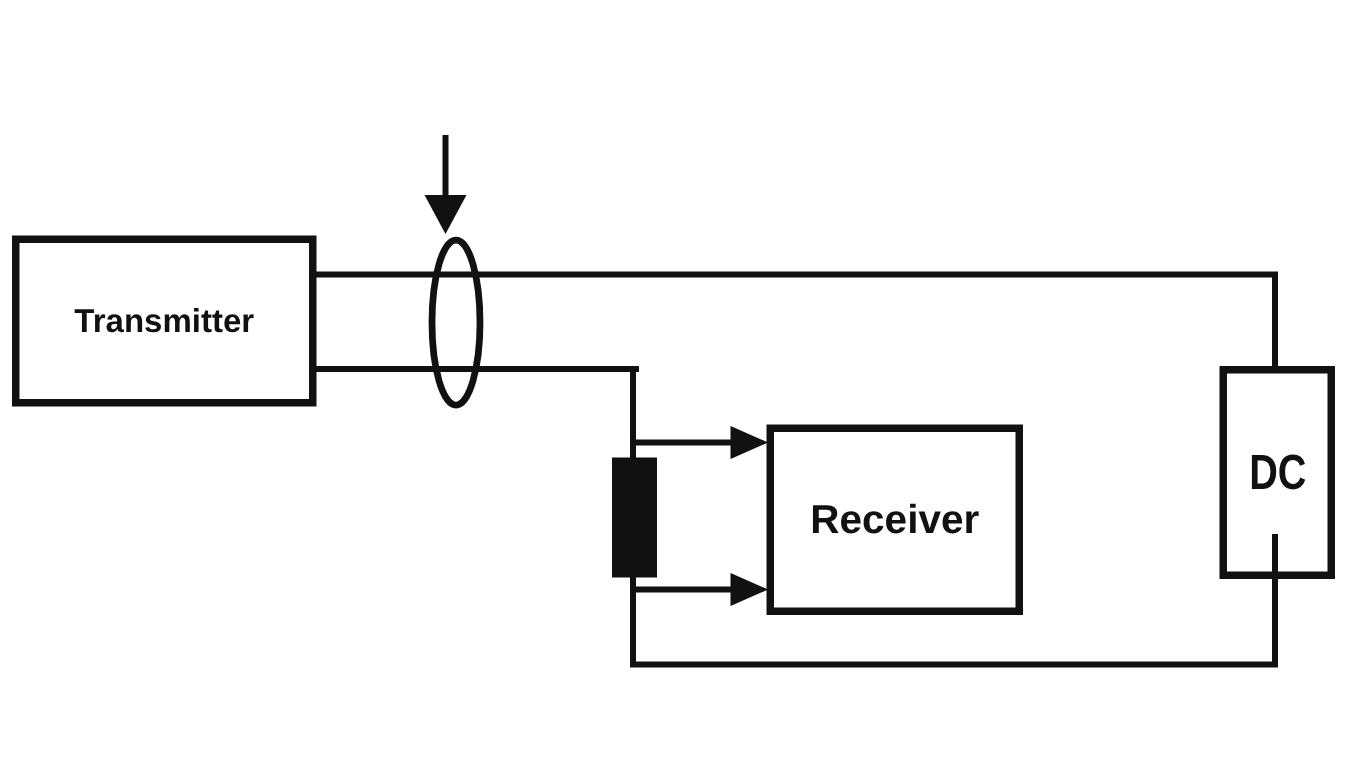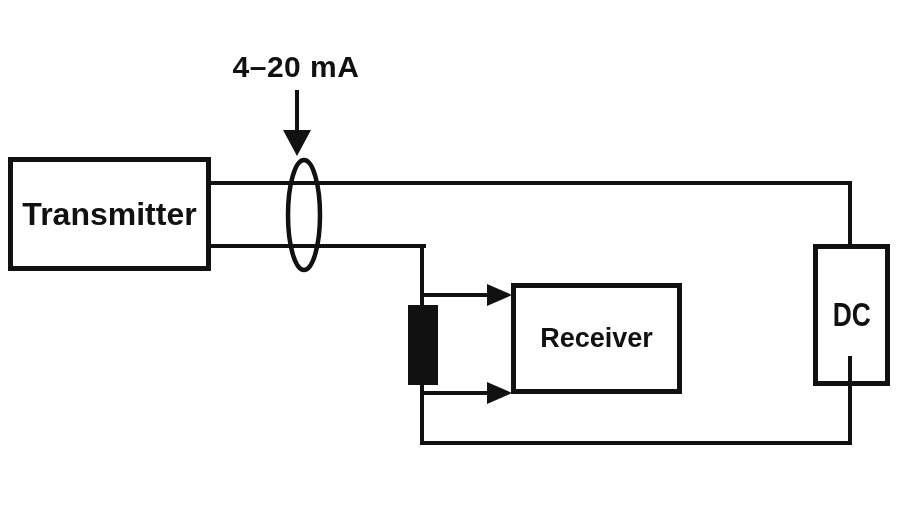--- a/index.html
+++ b/index.html
@@ -28,25 +28,25 @@
     background: var(--background);
     display: flex;
     align-items: center;
     justify-content: center;
     color: var(--text);
     font-weight: bold;
   }
   .transmitter-box {
     left: 8px; top: 157px;
     width: 203px; height: 114px;
-    font-size: 32px;
+    font-size: 22px;
   }
   .receiver-box {
     left: 511px; top: 283px;
-    width: 171px; height: 111px;
+    width: 171px; height: 127px;
     font-size: 27px;
   }
   .dc-box {
     left: 813px; top: 244px;
     width: 77px; height: 142px;
     font-size: 33px;
   }
   .dc-box .condensed {
     display: inline-block;
     transform: scaleX(0.8);
@@ -99,21 +99,20 @@
   </div>
 
   <div class="box receiver-box">
     <span>Receiver</span>
   </div>
 
   <div class="box dc-box">
     <span class="condensed">DC</span>
   </div>
 
-  <div class="current-label">4–20 mA</div>
 
   <svg class="overlay" viewBox="0 0 907 510">
 
     <path class="wire" d="M 209 183 L 850 183 L 850 246"></path>
 
     <path class="wire" d="M 850 358 L 850 443 L 422 443 L 422 246"></path>
 
     <line class="wire" x1="209" y1="246" x2="424" y2="246"></line>
 
     <rect class="resistor" x="408" y="305" width="30" height="80"></rect>

